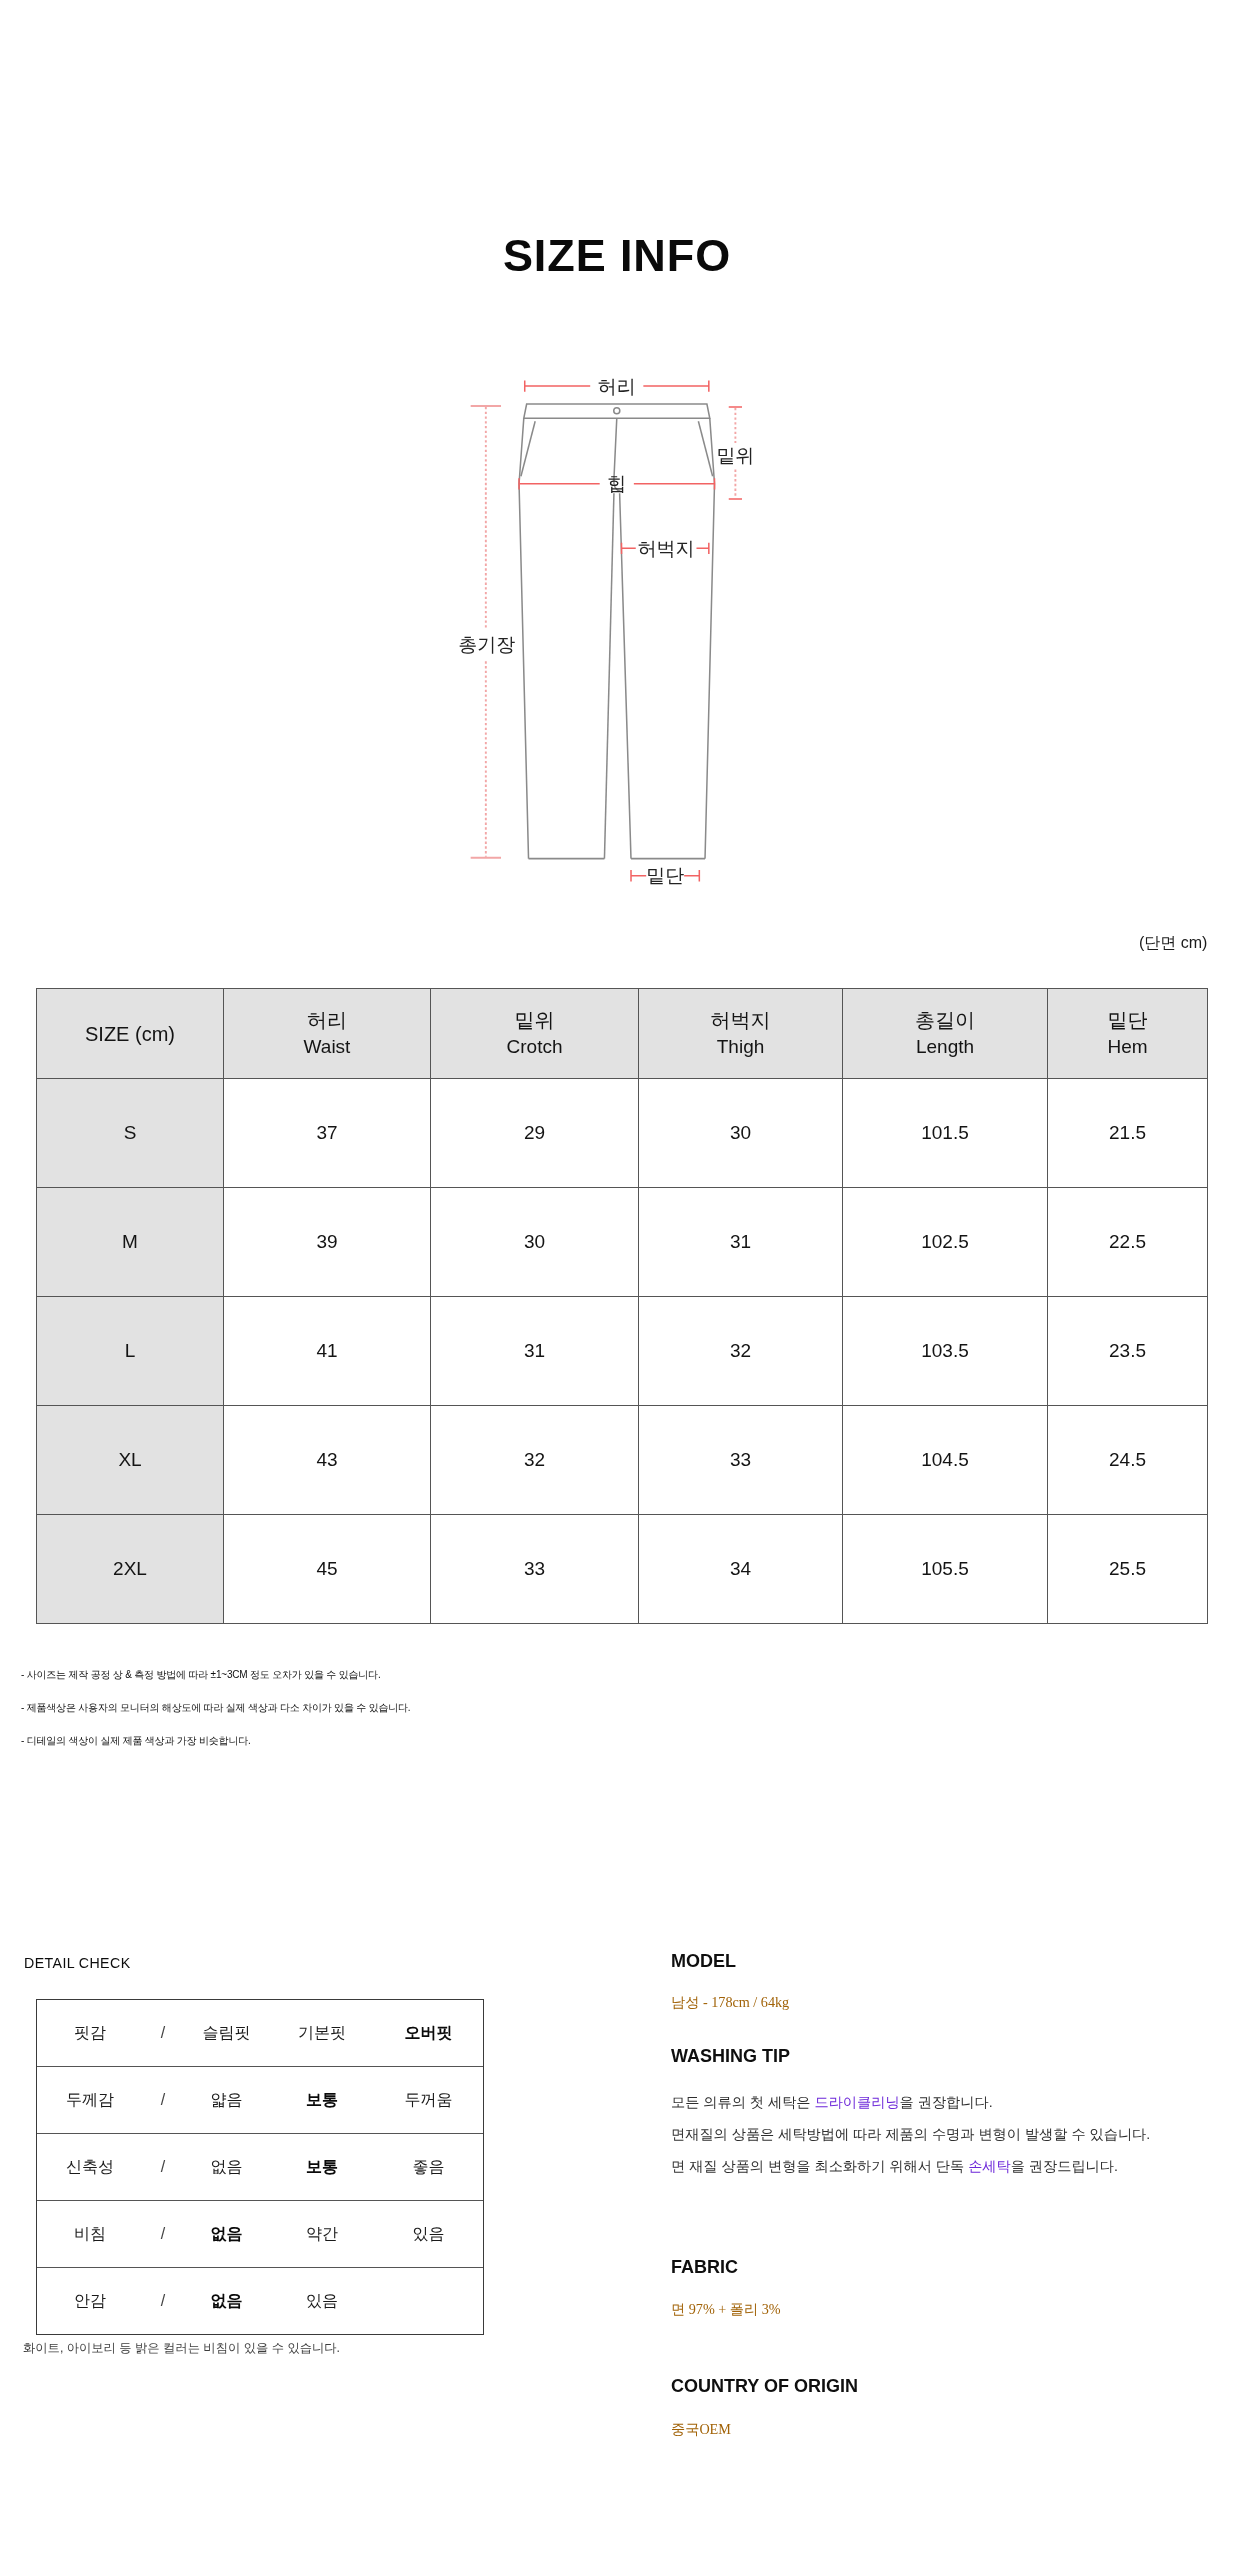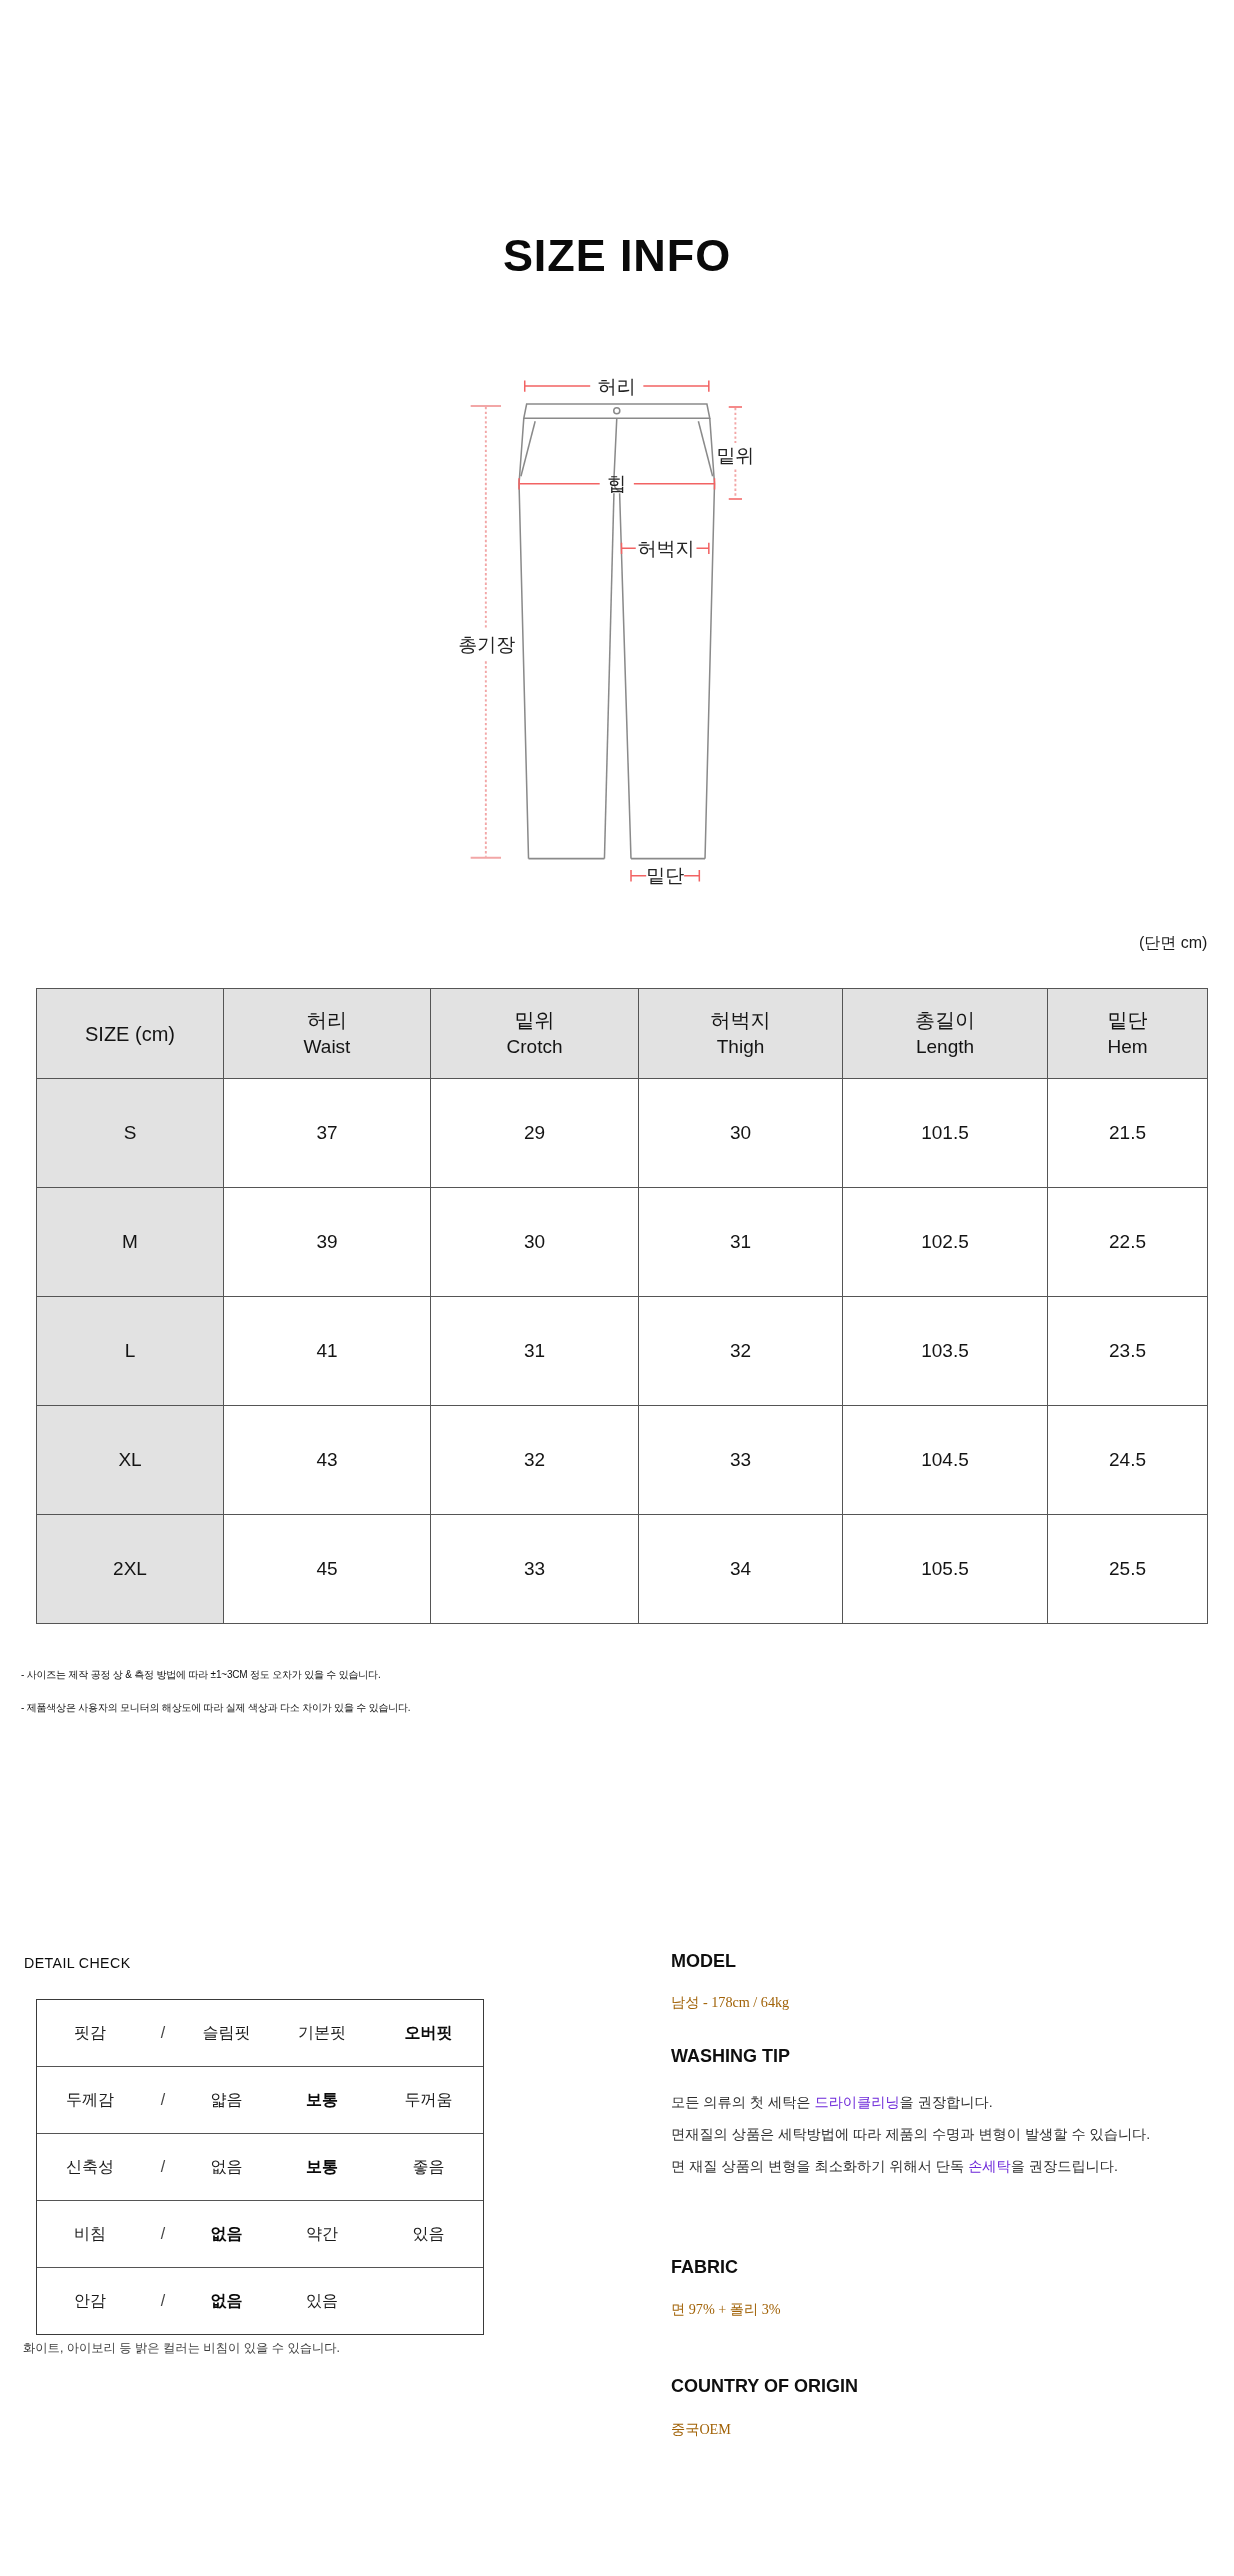--- a/index.html
+++ b/index.html
@@ -183,20 +183,21 @@
           <td>34</td>
           <td>105.5</td>
           <td>25.5</td>
       </tr>
     </tbody>
   </table>
 
   <div class="notes">
     <div class="note-line">- 사이즈는 제작 공정 상 &amp; 측정 방법에 따라  ±1~3CM 정도 오차가 있을 수 있습니다.</div>
     <div class="note-line">- 제품색상은 사용자의 모니터의 해상도에 따라 실제 색상과 다소 차이가 있을 수 있습니다.</div>
+    <div class="note-line">- 디테일의 색상이 실제 제품 색상과 가장 비슷합니다.</div>
   </div>
 
   <div class="dc-heading">DETAIL CHECK</div>
   <div class="dc-table">
     <div class="dc-row">
       <span>핏감</span>
         <span class="dc-slash">/</span>
         <span>슬림핏</span>
         <span>기본핏</span>
         <span class="bold">오버핏</span>

